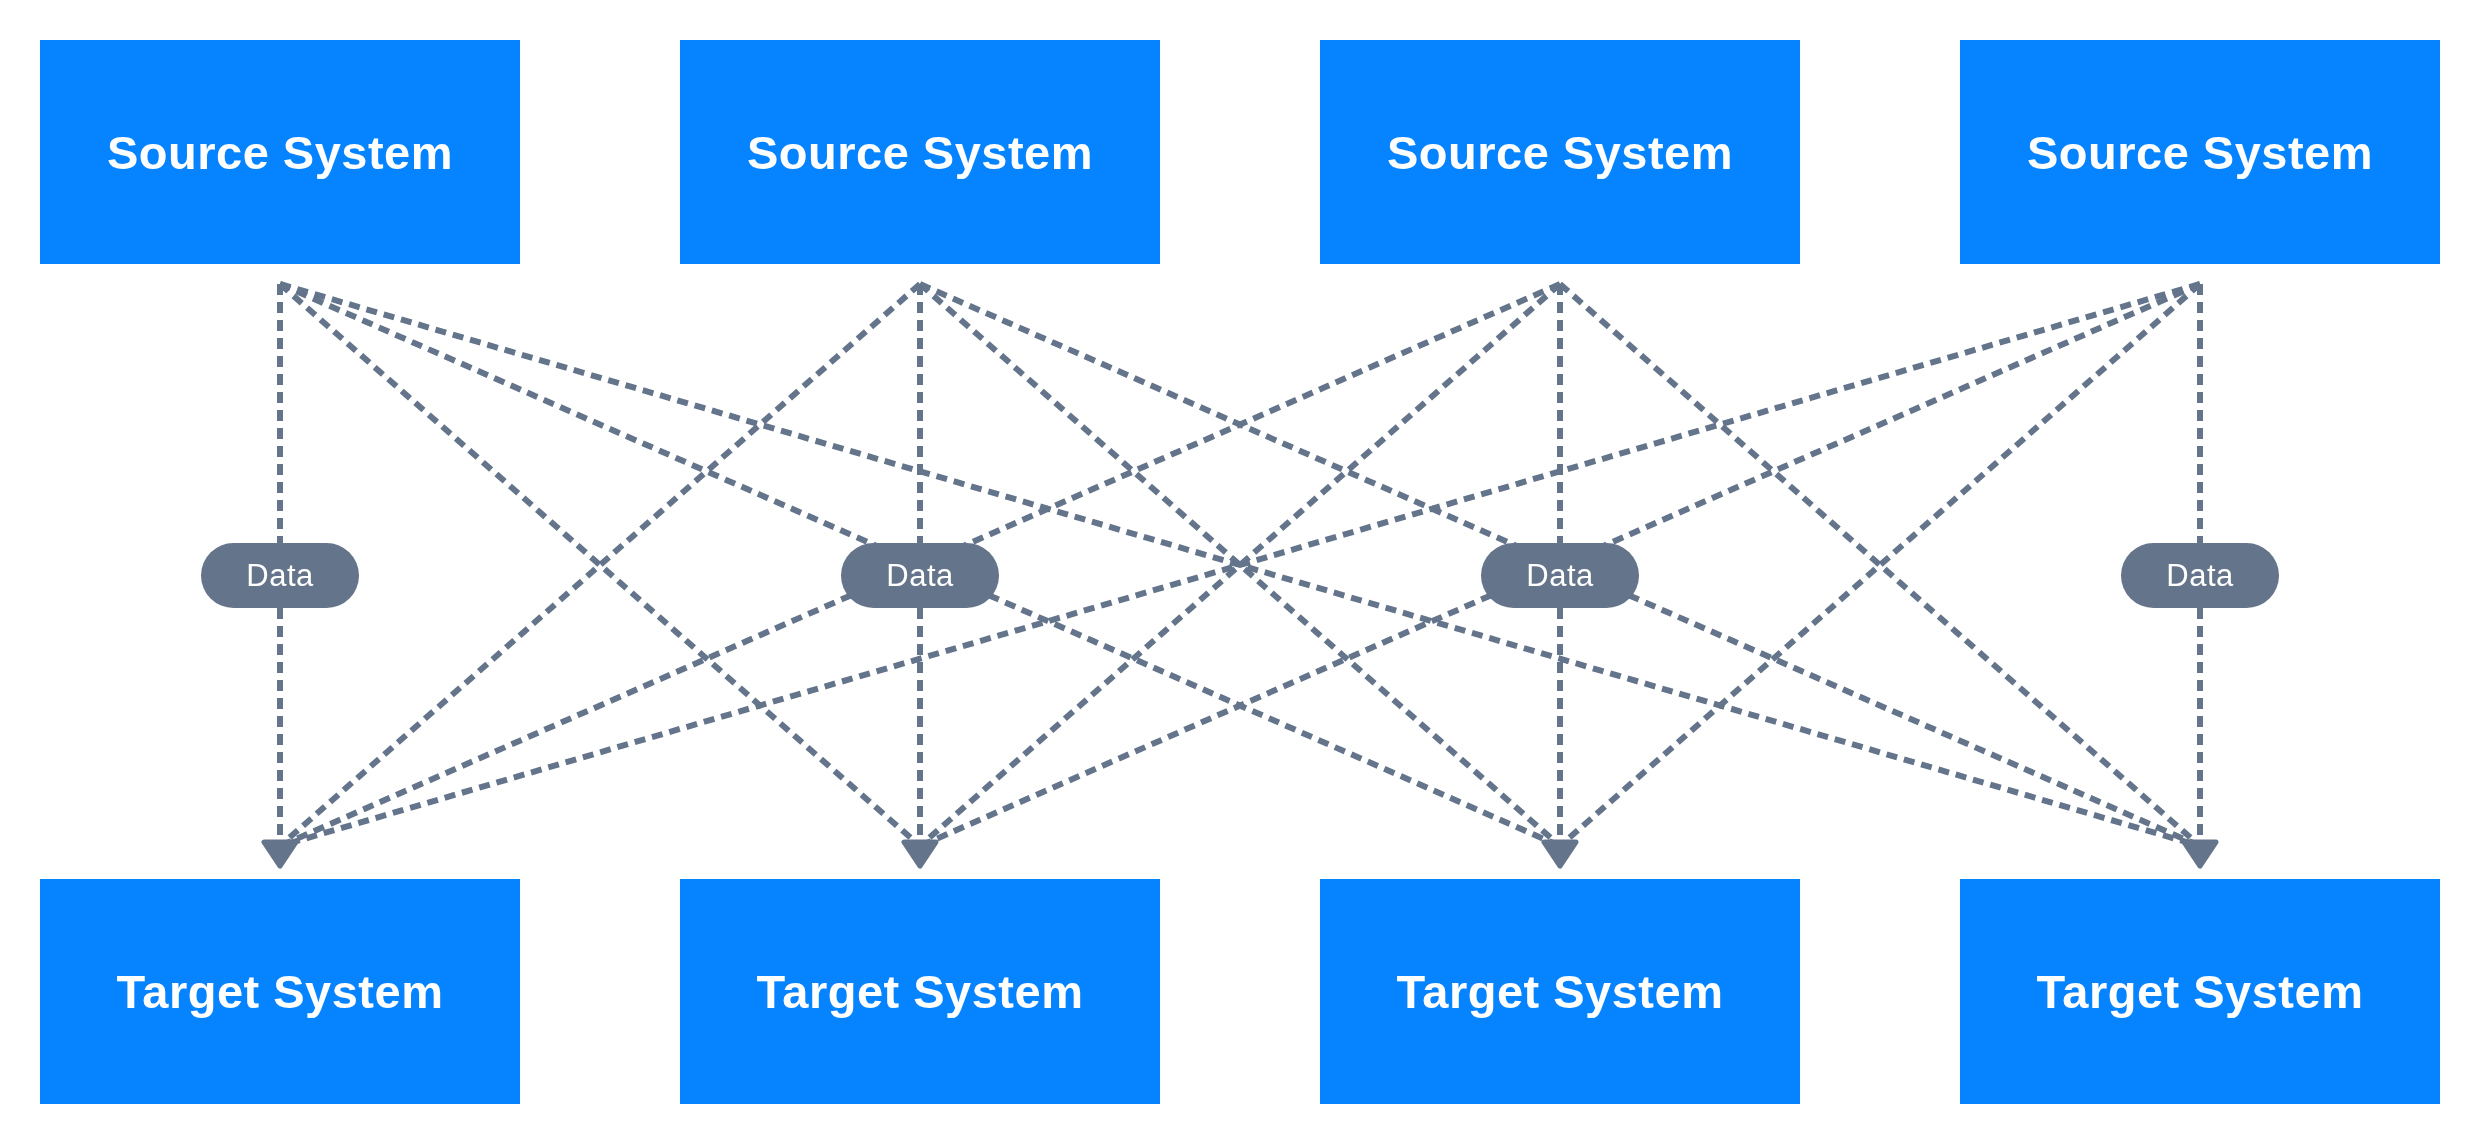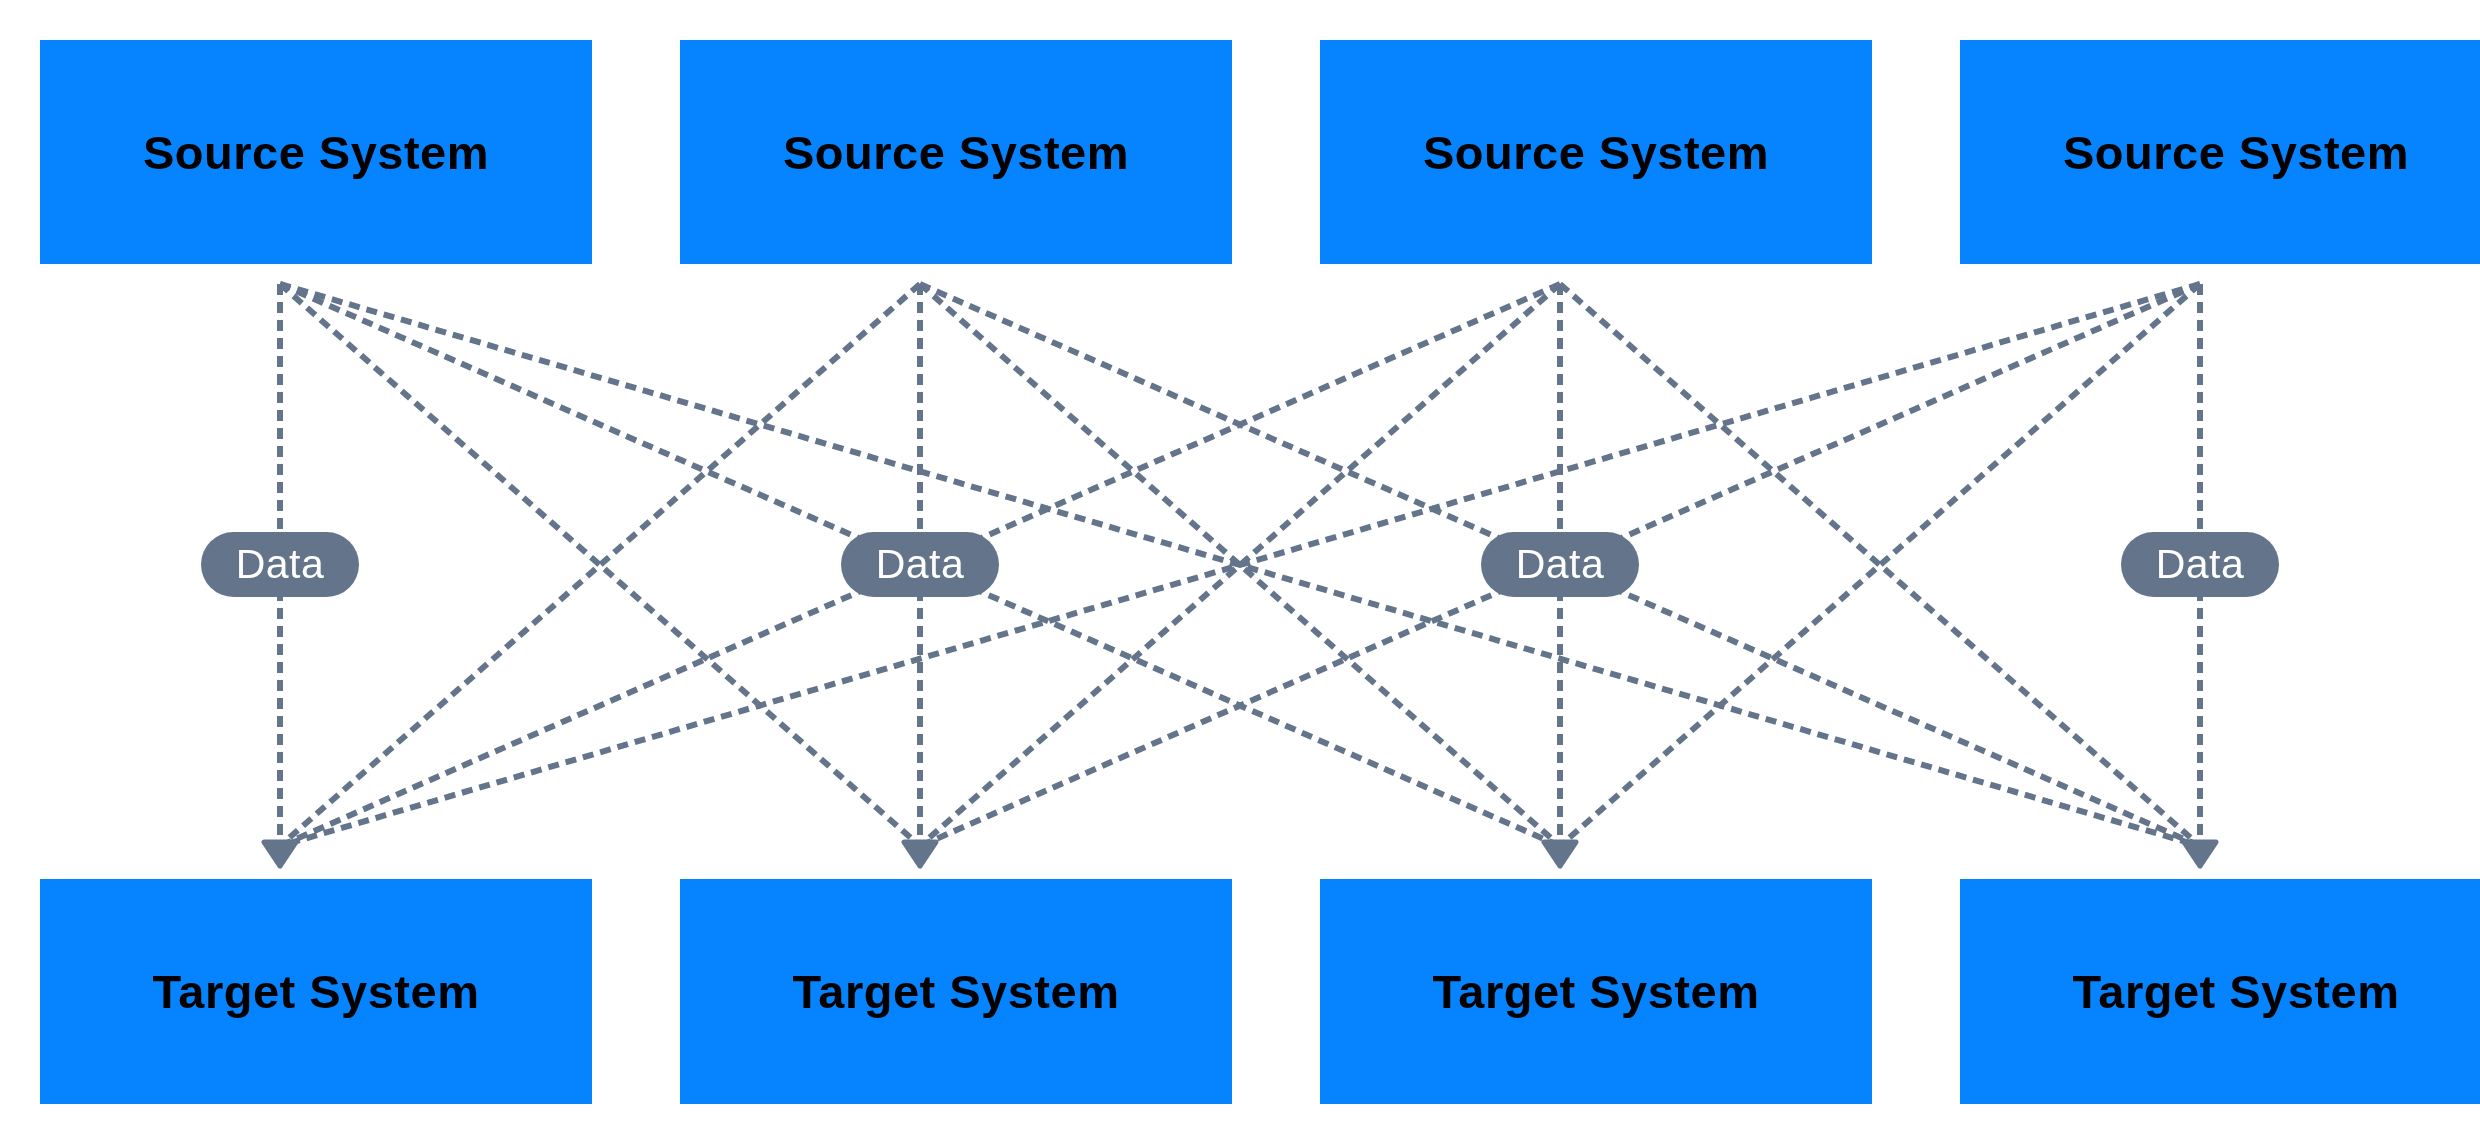--- a/index.html
+++ b/index.html
@@ -17,48 +17,48 @@
   }
   .mesh {
     position: absolute;
     left: 0;
     top: 0;
     width: 2480px;
     height: 1144px;
   }
   .box {
     position: absolute;
-    width: 552px;
+    width: 480px;
     background: var(--blue, #0684FF);
-    color: #000000;
+    color: #ffffff;
     display: flex;
     align-items: center;
     justify-content: center;
     font-weight: 700;
     font-size: 47px;
     letter-spacing: 0.5px;
   }
   .box.source { top: 40px;  height: 224px; }
   .box.target { top: 879px; height: 225px; justify-content: center; }
   .c0 { left: 40px; }
   .c1 { left: 680px; }
   .c2 { left: 1320px; }
   .c3 { left: 1960px; }
   .pill {
     position: absolute;
-    top: 532px;
+    top: 543px;
     width: 158px;
     height: 65px;
     border-radius: 33px;
     background: var(--slate, #64748B);
     color: #ffffff;
     display: flex;
     align-items: center;
     justify-content: center;
-    font-size: 41px;
+    font-size: 31px;
     font-weight: 500;
     letter-spacing: 0.5px;
   }
   .p0 { left: 201px; }
   .p1 { left: 841px; }
   .p2 { left: 1481px; }
   .p3 { left: 2121px; }
 </style>
 </head>
 <body>

